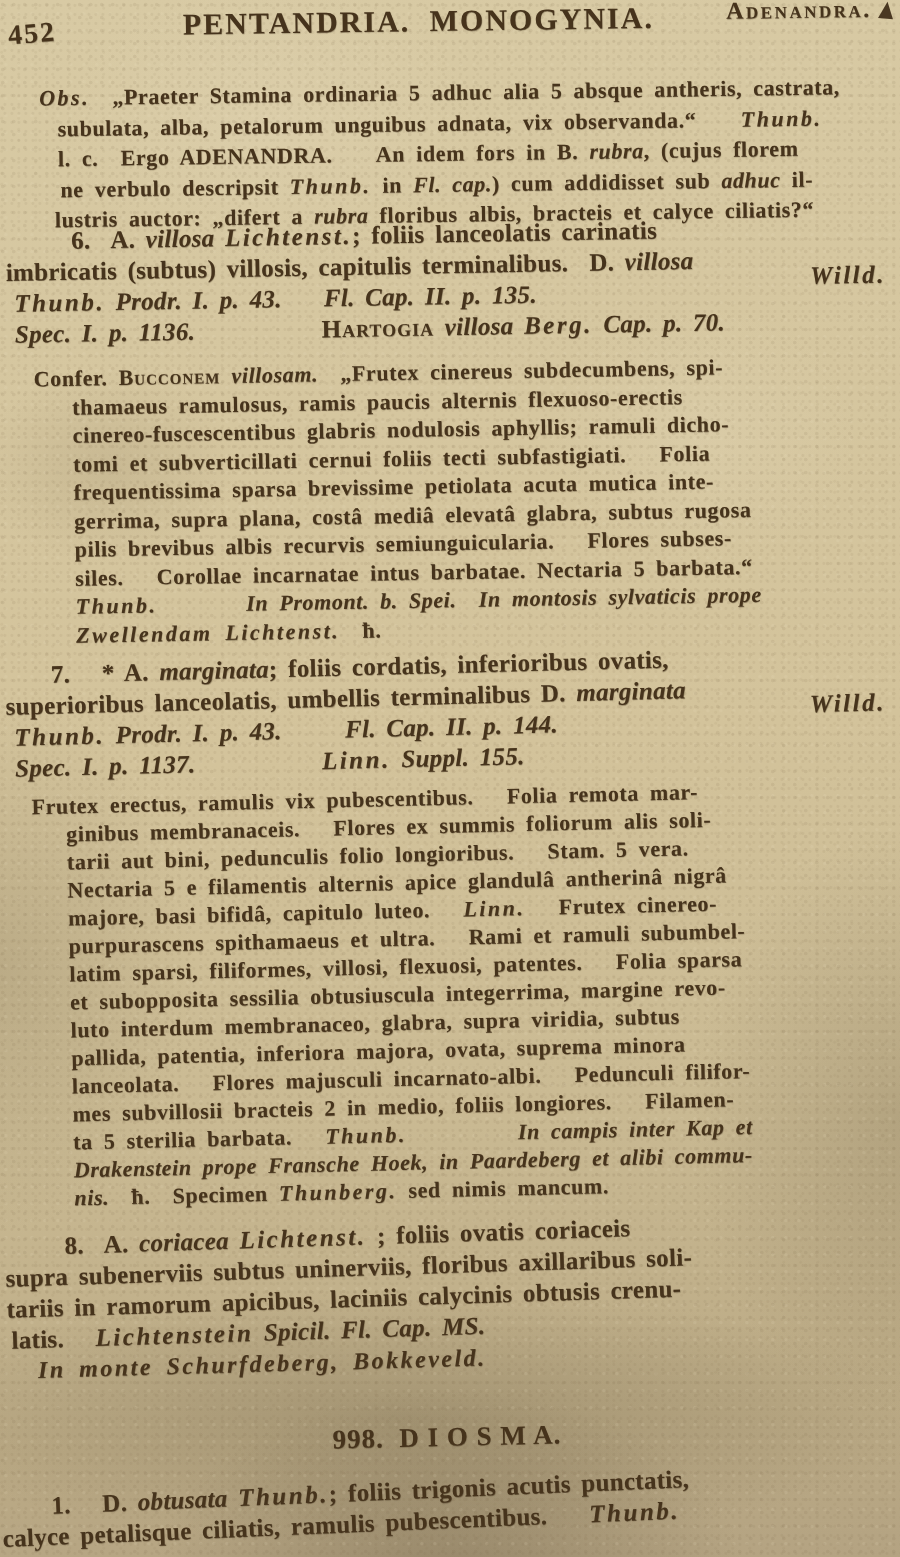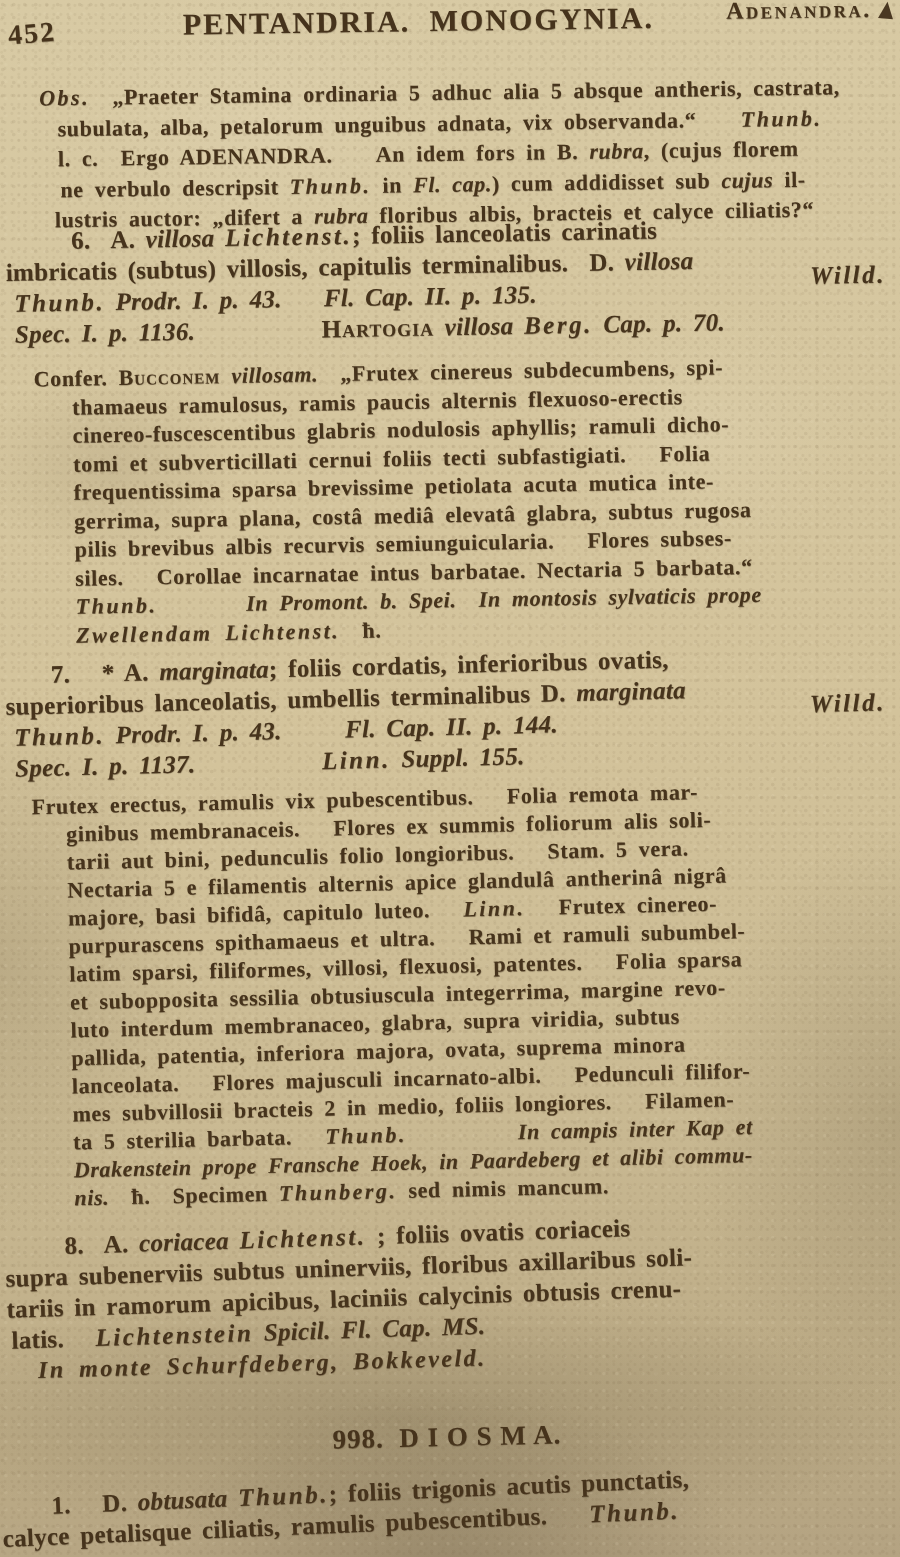--- a/index.html
+++ b/index.html
@@ -65,21 +65,21 @@
     <div class="pgnum">452</div>
     <div class="htitle">PENTANDRIA.  MONOGYNIA.</div>
     <div class="hgenus">Adenandra.</div>
     <div class="blot"></div>
   </div>
 
   <div class="blk small obs">
     <div class="ln" style="padding-left:40px"><span class="it sp">Obs.</span><span>  „Praeter Stamina ordinaria 5 adhuc alia 5 absque antheris, castrata,</span></div>
     <div class="ln" style="padding-left:58px"><span>subulata, alba, petalorum unguibus adnata, vix observanda.“    </span><span class="it sp">Thunb.</span></div>
     <div class="ln" style="padding-left:58px"><span>l. c.  Ergo ADENANDRA.    An idem fors in B. </span><span class="it">rubra</span><span>, (cujus florem</span></div>
-    <div class="ln" style="padding-left:60px"><span>ne verbulo descripsit </span><span class="it sp">Thunb.</span><span> in </span><span class="it">Fl. cap.</span><span>) cum addidisset sub </span><span class="it">cujus</span><span> il-</span></div>
+    <div class="ln" style="padding-left:60px"><span>ne verbulo descripsit </span><span class="it sp">Thunb.</span><span> in </span><span class="it">Fl. cap.</span><span>) cum addidisset sub </span><span class="it">adhuc</span><span> il-</span></div>
     <div class="ln" style="padding-left:54px"><span>lustris auctor: „difert a </span><span class="it">rubra</span><span> floribus albis, bracteis et calyce ciliatis?“</span></div>
   </div>
 
   <div class="blk entry e6">
     <div class="ln" style="padding-left:72px"><span>6.  A. </span><span class="it">villosa</span><span> </span><span class="it sp">Lichtenst.</span><span>; foliis lanceolatis carinatis</span></div>
     <div class="ln" style="padding-left:6px"><span>imbricatis (subtus) villosis, capitulis terminalibus.  D. </span><span class="it">villosa</span></div>
     <div class="ln" style="padding-left:14px"><span class="tail">Willd.</span><span class="it sp">Thunb.</span><span class="it"> Prodr. I. p. 43.    Fl. Cap. II. p. 135.</span></div>
     <div class="ln" style="padding-left:14px"><span class="it">Spec. I. p. 1136.</span><span>            </span><span class="sc">Hartogia</span><span> </span><span class="it">villosa</span><span> </span><span class="it sp">Berg.</span><span class="it"> Cap. p. 70.</span></div>
   </div>
 

